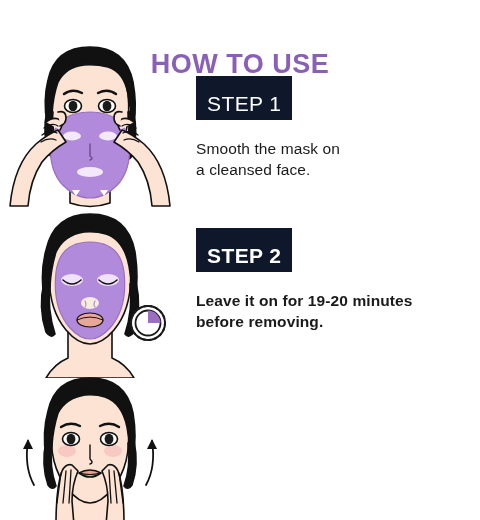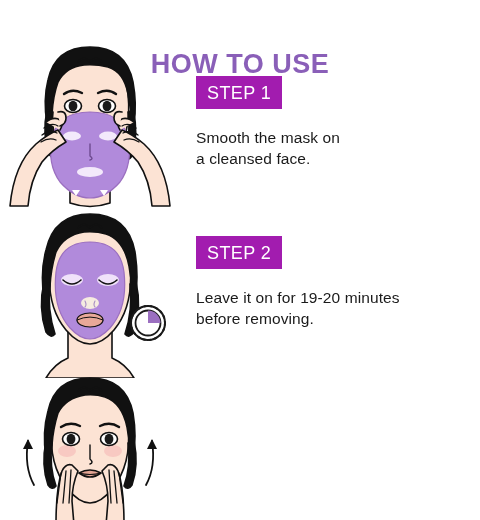--- a/index.html
+++ b/index.html
@@ -57,30 +57,30 @@
     height: 170px;
   }
   .illustration svg { display: block; }
 
   .step-text-block {
     position: absolute;
     left: 196px;
     width: 284px;
   }
   #row-1 .step-text-block { top: 38px; }
-  #row-2 .step-text-block { top: 28px; }
+  #row-2 .step-text-block { top: 20px; font-weight: bold; }
   #row-3 .step-text-block { top: 40px; }
 
   .step-badge {
     display: inline-block;
-    background: #a21caf;
+    background: #0f172a;
     color: #ffffff;
-    font-size: 18px;
+    font-size: 21px;
     line-height: 20px;
-    padding: 7px 11px 6px 11px;
+    padding: 18px 11px 6px 11px;
     letter-spacing: 0.4px;
   }
 
   .step-desc {
     margin-top: 18px;
     font-size: 15.5px;
     line-height: 21px;
     color: #1a1a1a;
     letter-spacing: 0.1px;
     white-space: pre-line;

